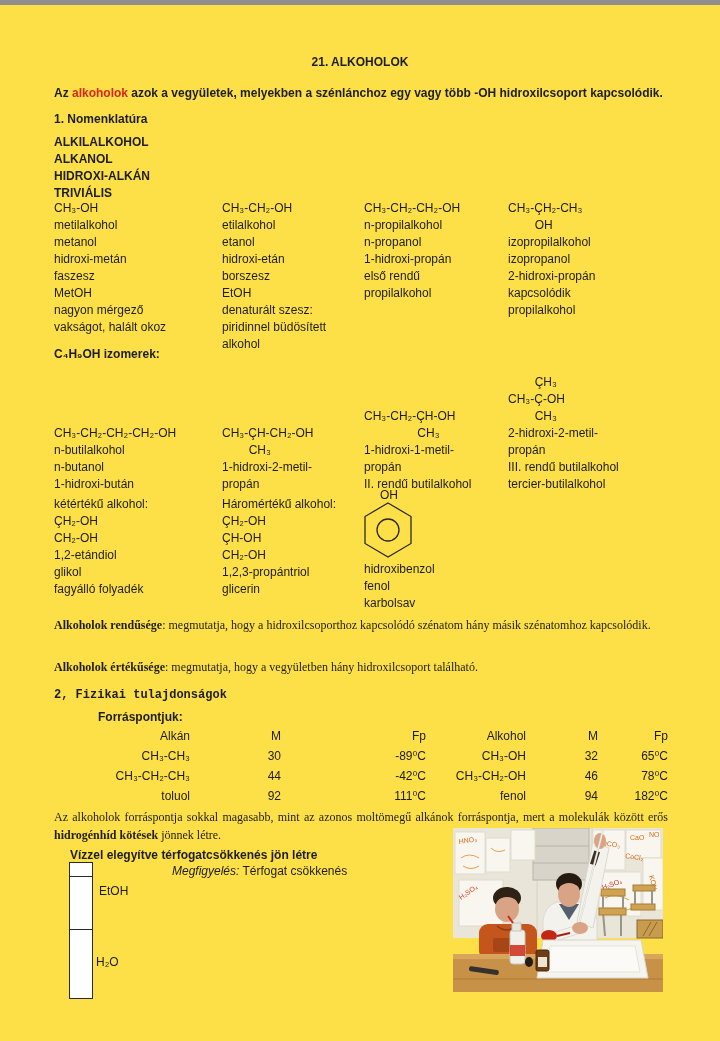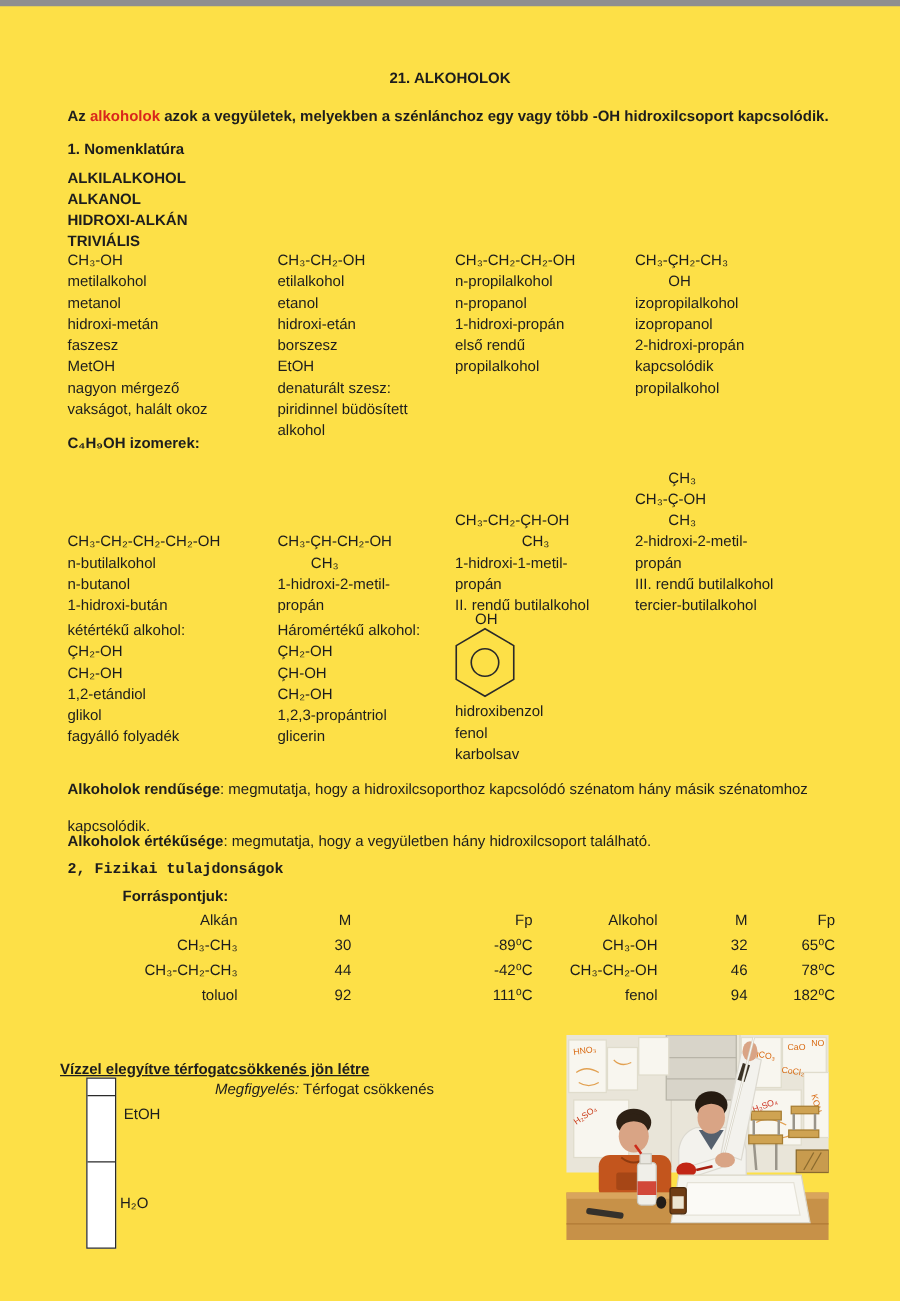--- a/index.html
+++ b/index.html
@@ -9,21 +9,21 @@
   .b{font-weight:bold;}
   .i{font-style:italic;margin-left:12px;}
   .red{color:#d9261c;}
   .center{text-align:center;}
   .lines > div{line-height:17px;white-space:pre;}
   .cols{display:flex;}
   .c1{width:168px;}
   .c2{width:142px;}
   .c3{width:144px;}
   .c4{width:158px;}
-  .para{line-height:30px;}
+  .para{line-height:18px;font-family:Liberation Serif, serif;}
   .just{text-align:justify;}
   .grid{display:grid;grid-template-columns:92px 91px 145px 100px 72px 70px;}
   .grid > div{line-height:20px;white-space:pre;}
   .topbar{position:absolute;top:0;left:0;width:720px;height:5px;background:#8f8f8f;}
   .cyl{position:absolute;left:69px;top:862px;width:22px;height:135px;border:1.5px solid #2a2a2a;background:#fff;}
   .cyl .s1{height:13px;border-bottom:1.5px solid #2a2a2a;}
   .cyl .s2{height:52px;border-bottom:1.5px solid #2a2a2a;}
   .obs > div{line-height:22px;}
   svg text{font-family:"Liberation Sans","DejaVu Sans",sans-serif;}
 </style>
@@ -183,22 +183,25 @@
       <div>46</div>
       <div>78⁰C</div>
       <div>toluol</div>
       <div>92</div>
       <div>111⁰C</div>
       <div>fenol</div>
       <div>94</div>
       <div>182⁰C</div>
     </div>
 
-
-  <div class="abs b" style="top:848px;left:48px;text-decoration:underline;">Vízzel elegyítve térfogatcsökkenés jön létre</div>
+  <div class="abs para just" style="top:808px;left:54px;width:614px;">
+    <span>Az alkoholok forráspontja sokkal magasabb, mint az azonos moltömegű alkánok forráspontja, mert a molekulák között erős </span><span class="b">hidrogénhíd kötések</span><span> jönnek létre.</span>
+  </div>
+
+  <div class="abs b" style="top:848px;left:70px;">Vízzel elegyítve térfogatcsökkenés jön létre</div>
 
   <div class="cyl">
     <div class="s1"></div>
     <div class="s2"></div>
   </div>
   <div class="abs" style="top:884px;left:99px;">EtOH</div>
   <div class="abs" style="top:955px;left:96px;">H₂O</div>
 
   <div class="abs obs" style="top:860px;left:160px;width:288px;">
     <div>

